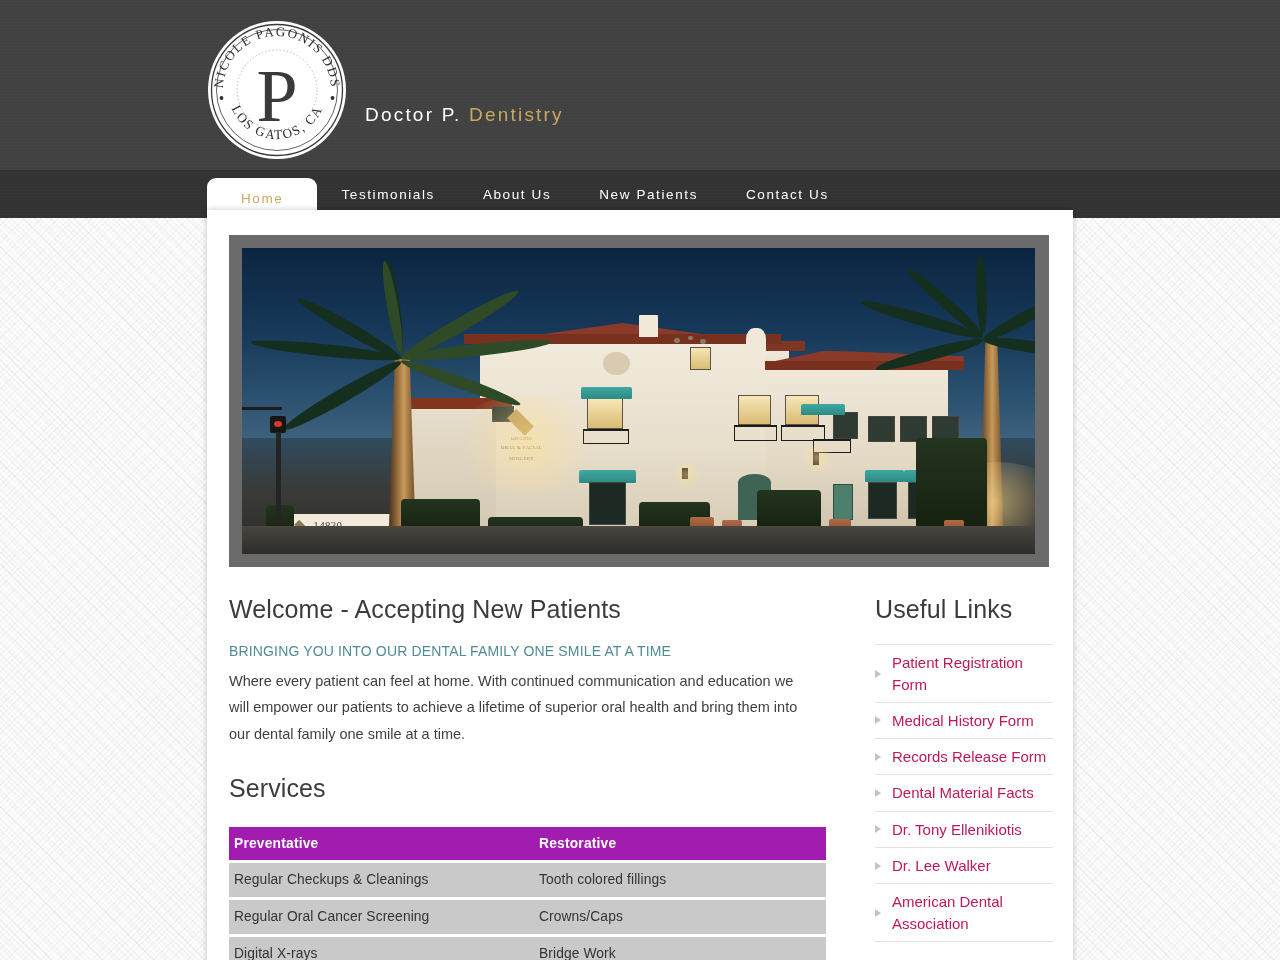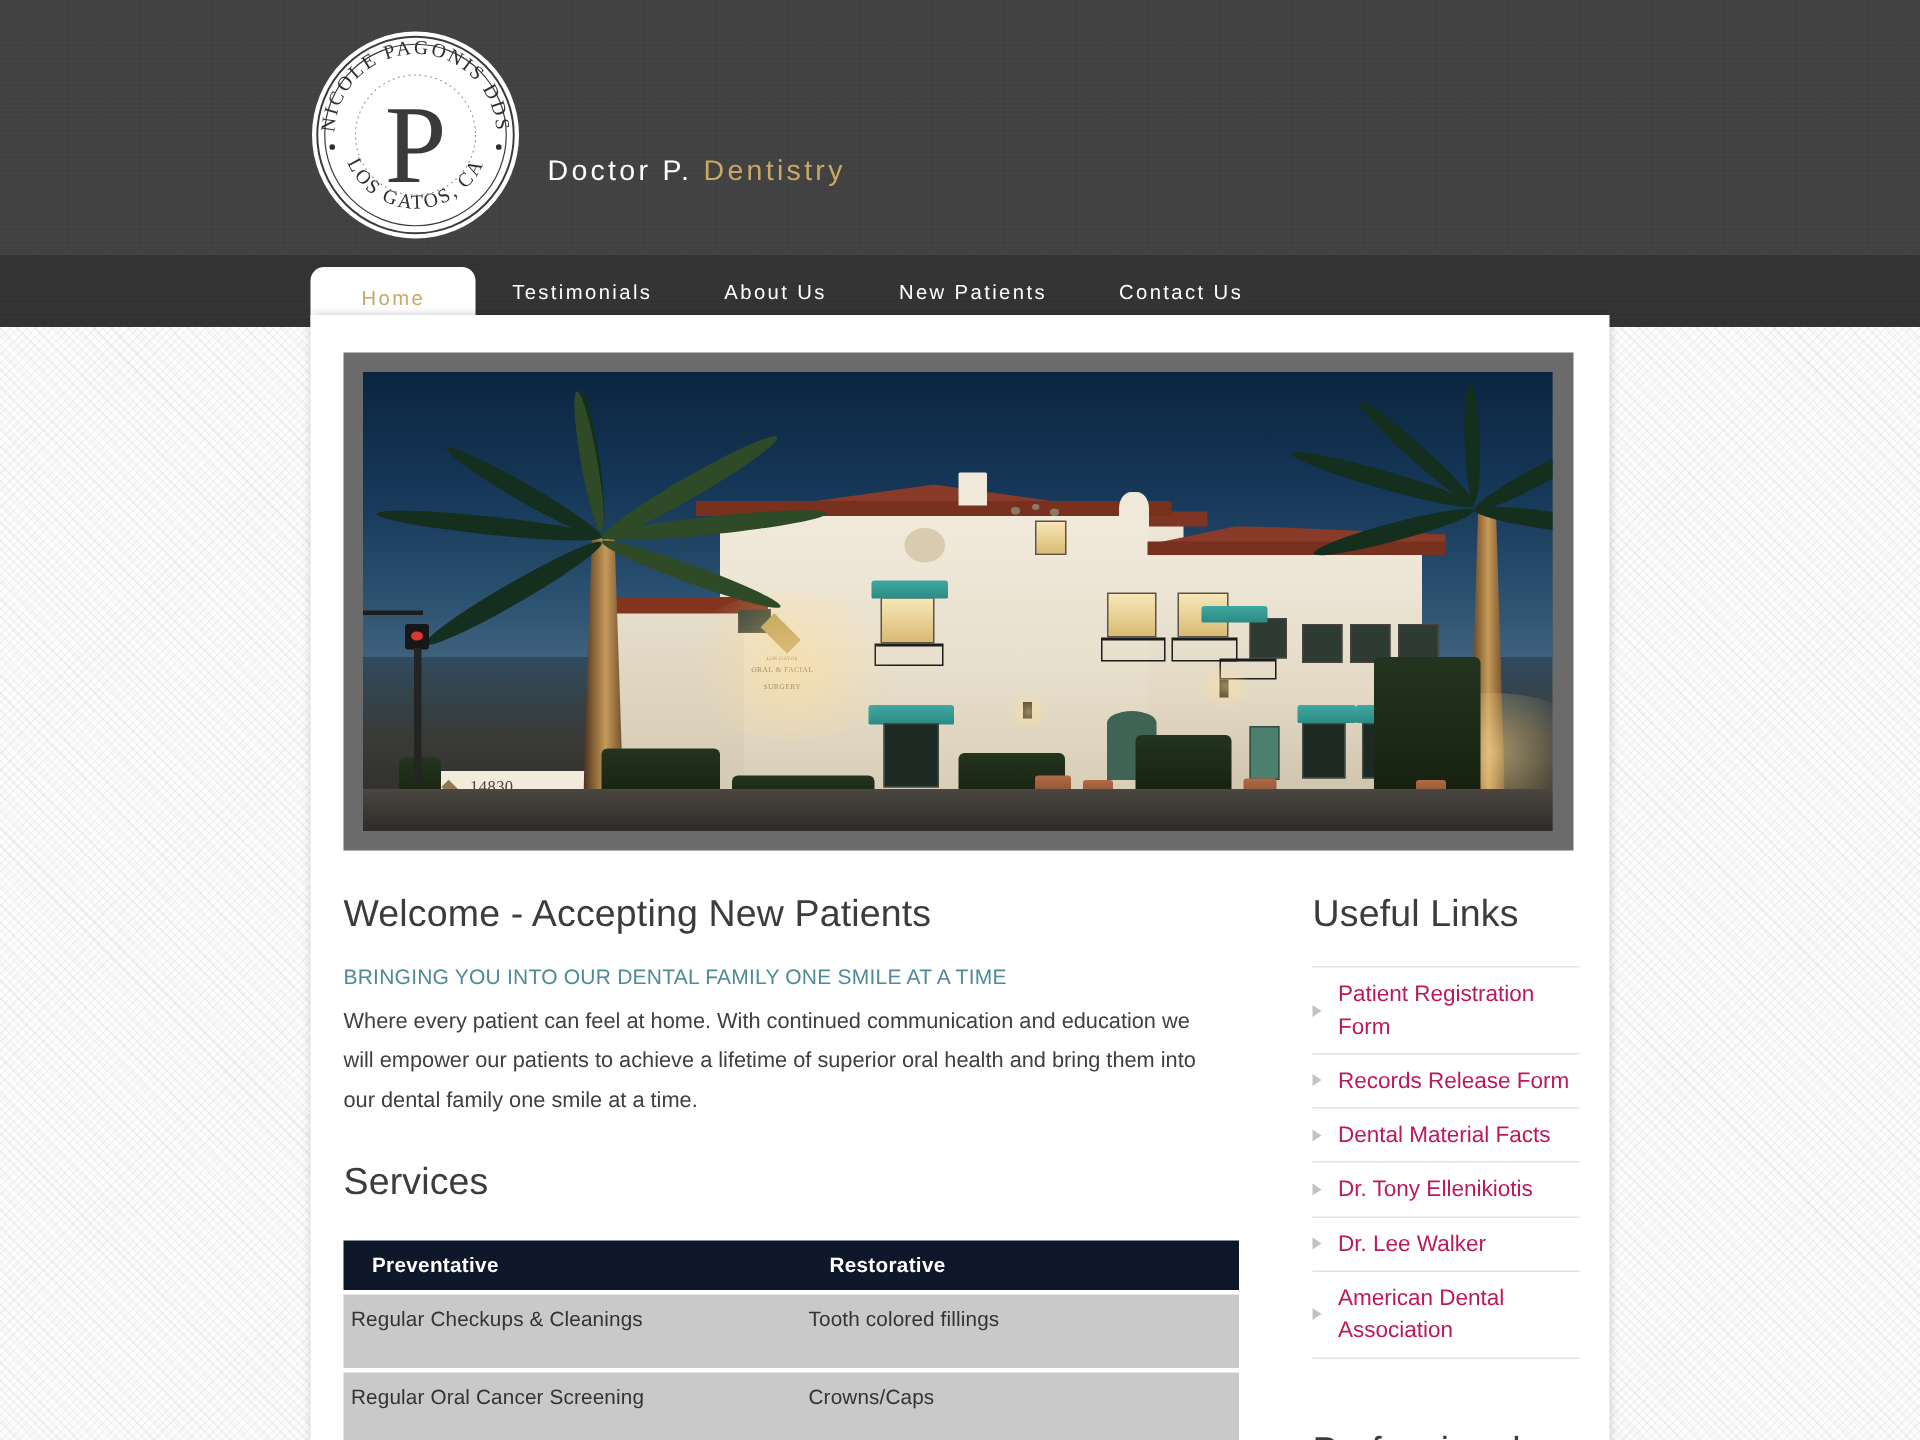--- a/index.html
+++ b/index.html
@@ -216,31 +216,31 @@
 
   #services-title { margin-top: 26px; margin-bottom: 20px; }
 
   #services-table {
     width: 597px;
     border-collapse: separate;
     border-spacing: 0 3px;
     font-size: 13.8px;
   }
   #services-table th {
-    background: #0f172a;
+    background: #a21caf;
     color: #ffffff;
     text-align: left;
     font-weight: 700;
-    padding: 9px 0 9px 19px;
+    padding: 9px 0 9px 5px;
     letter-spacing: 0.2px;
   }
   #services-table td {
     background: #c9c9c9;
     color: #333333;
-    padding: 9px 0 25px 5px;
+    padding: 9px 0 10px 5px;
     letter-spacing: 0.1px;
   }
   #services-table th:first-child, #services-table td:first-child { width: 305px; }
 
   
   #links-title { margin-bottom: 19px; }
   #links-list { list-style: none; }
   .link-row {
     display: flex;
     align-items: center;
@@ -465,20 +465,24 @@
 
   <h2 id="links-title" class="section-title">Useful Links</h2>
 
   <ul id="links-list">
     <li class="link-row">
       <span class="link-arrow"></span>
       <span class="link-text">Patient Registration Form</span>
     </li>
     <li class="link-row">
       <span class="link-arrow"></span>
+      <span class="link-text">Medical History Form</span>
+    </li>
+    <li class="link-row">
+      <span class="link-arrow"></span>
       <span class="link-text">Records Release Form</span>
     </li>
     <li class="link-row">
       <span class="link-arrow"></span>
       <span class="link-text">Dental Material Facts</span>
     </li>
     <li class="link-row">
       <span class="link-arrow"></span>
       <span class="link-text">Dr. Tony Ellenikiotis</span>
     </li>

